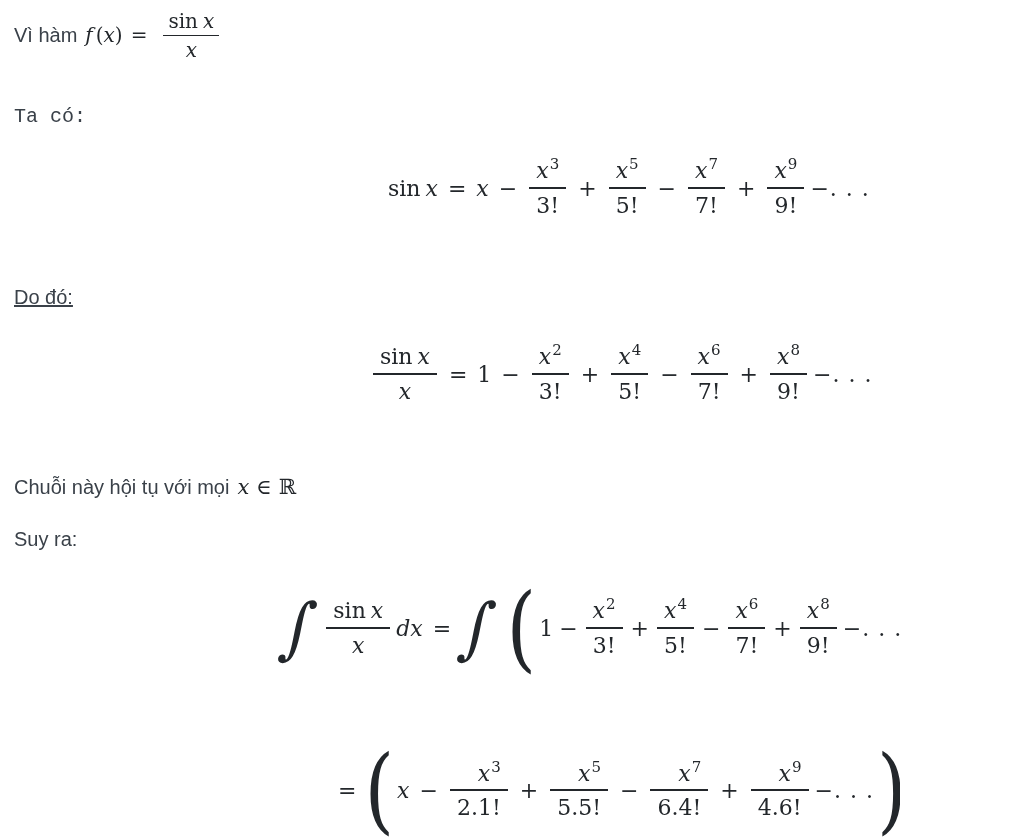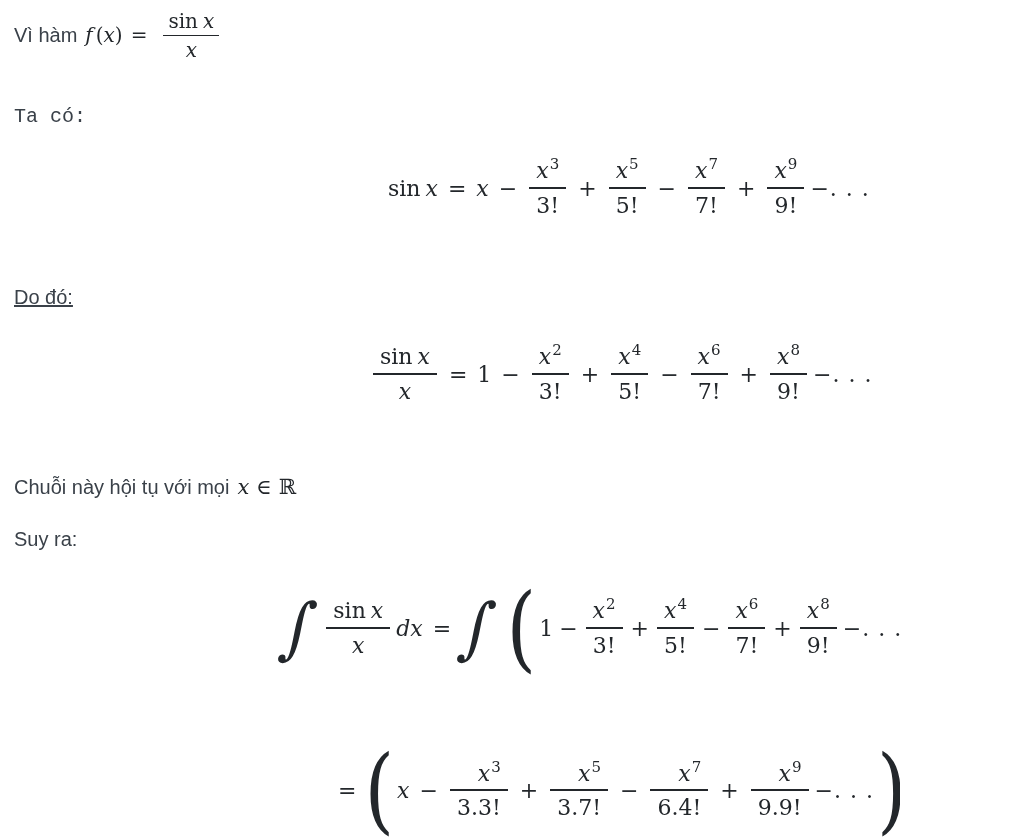--- a/index.html
+++ b/index.html
@@ -157,36 +157,36 @@
     <span class="mvar" style="margin-left:2px;">dx</span>
   </div>
 
   <div class="mrow" style="top:748px;left:338px;height:85px;">
     <span>=</span>
     <span class="bigp" style="margin-left:8px;">(</span>
     <span class="mvar">x</span>
     <span class="op">−</span>
     <span class="frac">
       <span class="num"><span class="mvar">x</span><span class="e">3</span></span>
-      <span class="den">3.3!</span>
+      <span class="den">2.1!</span>
     </span>
     <span class="op">+</span>
     <span class="frac">
       <span class="num"><span class="mvar">x</span><span class="e">5</span></span>
-      <span class="den">3.7!</span>
+      <span class="den">5.5!</span>
     </span>
     <span class="op">−</span>
     <span class="frac">
       <span class="num"><span class="mvar">x</span><span class="e">7</span></span>
       <span class="den">6.4!</span>
     </span>
     <span class="op">+</span>
     <span class="frac">
       <span class="num"><span class="mvar">x</span><span class="e">9</span></span>
-      <span class="den">9.9!</span>
+      <span class="den">4.6!</span>
     </span>
     <span class="tail">−. . .</span>
     <span class="bigp">)</span>
     <span style="margin:0 8px 0 10px;">+</span>
     <span class="mvar">C</span>
   </div>
 
 </div>
 
 </body></html>

